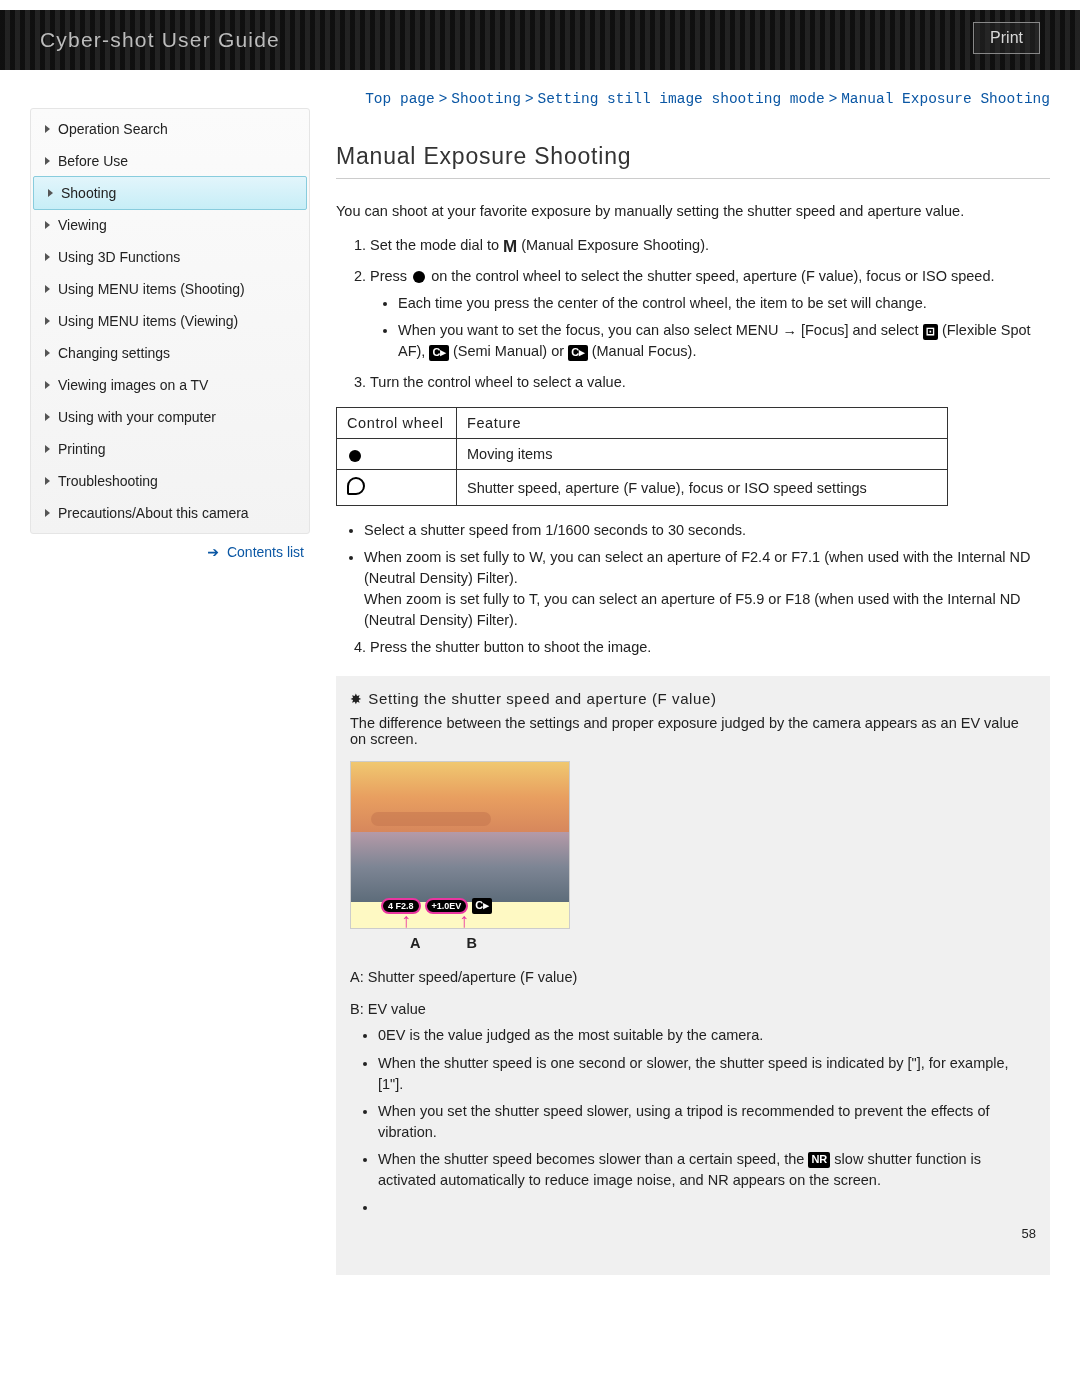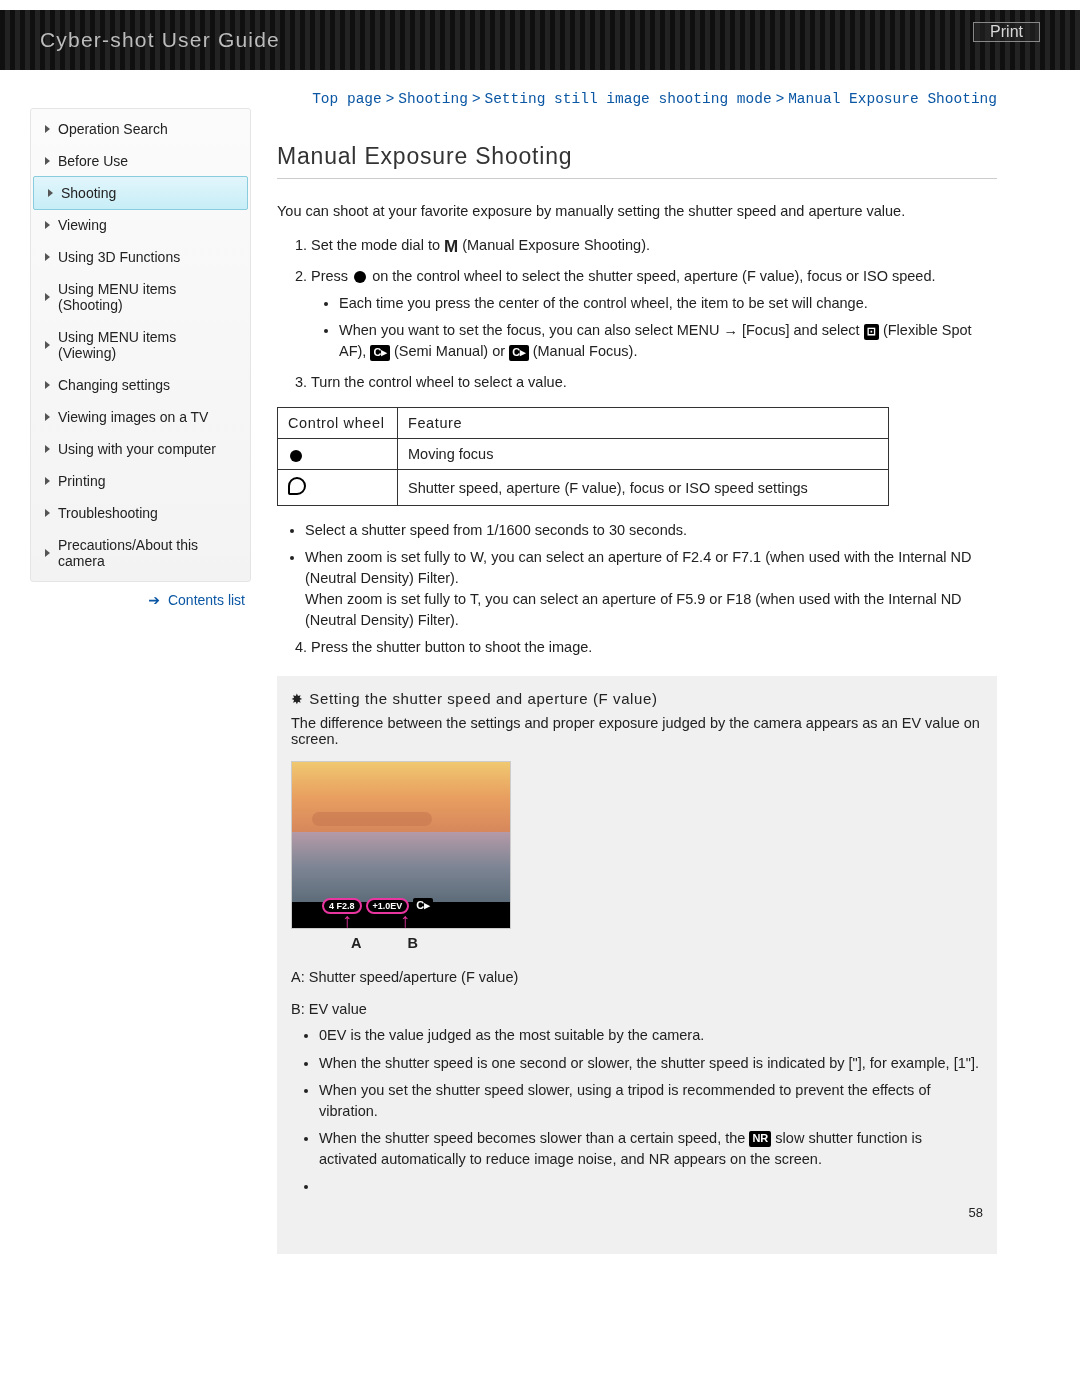--- a/index.html
+++ b/index.html
@@ -36,34 +36,34 @@
     font-size: 21px;
     letter-spacing: 1.2px;
     z-index: 2;
   }
   .topbar-print {
     position: absolute;
     right: 40px;
     top: 12px;
     border: 1px solid #888;
     color: #d8d8d8;
-    padding: 0 16px;
+    padding: 6px 16px;
     font-size: 16px;
     z-index: 2;
     background: rgba(40,40,40,0.5);
     cursor: pointer;
   }
   .page {
     display: flex;
     padding: 20px 30px 40px 30px;
     gap: 26px;
     align-items: flex-start;
   }
   .sidebar {
-    width: 221px;
+    width: 280px;
     flex: 0 0 260px;
     border: 1px solid #e5e5e5;
     border-radius: 3px;
     background: linear-gradient(#fbfbfb, #f3f3f3);
     padding: 4px 0;
     margin-top: 18px;
   }
   .sidebar-item {
     padding: 8px 12px 8px 14px;
     font-size: 14px;
@@ -184,21 +184,21 @@
     align-items: center;
     gap: 6px;
   }
   .tipbox h3 .bulb {
     display: inline-block;
     font-size: 14px;
   }
   .screen-illust {
     width: 220px;
     height: 168px;
-    background: #000000;
+    background: #fef9c3;
     border: 1px solid #ccc;
     margin: 14px 0 6px 0;
     position: relative;
     overflow: hidden;
   }
   .sky1 { position:absolute; left:0; right:0; top:0; height:70px;
     background: linear-gradient(#f0c870, #e89f60, #d7875c); }
   .sky2 { position:absolute; left:0; right:0; top:70px; height:70px;
     background: linear-gradient(#b59aa8, #7d8594, #5d6c7a); }
   .cloud { position:absolute; left:20px; top:50px; width:120px; height:14px;
@@ -341,21 +341,21 @@
     </ol>
 
     <table class="ctl">
       <tbody>
           <tr>
         <th style="width:120px">Control wheel</th>
         <th>Feature</th>
       </tr>
       <tr>
         <td><span class="icon-dot"></span></td>
-        <td>Moving focus</td>
+        <td>Moving items</td>
       </tr>
       <tr>
         <td><span class="knob"></span></td>
         <td>Shutter speed, aperture (F value), focus or ISO speed settings</td>
       </tr>
     </tbody>
       </table>
 
     <ul class="sub">
       <li>Select a shutter speed from 1/1600 seconds to 30 seconds.</li>

